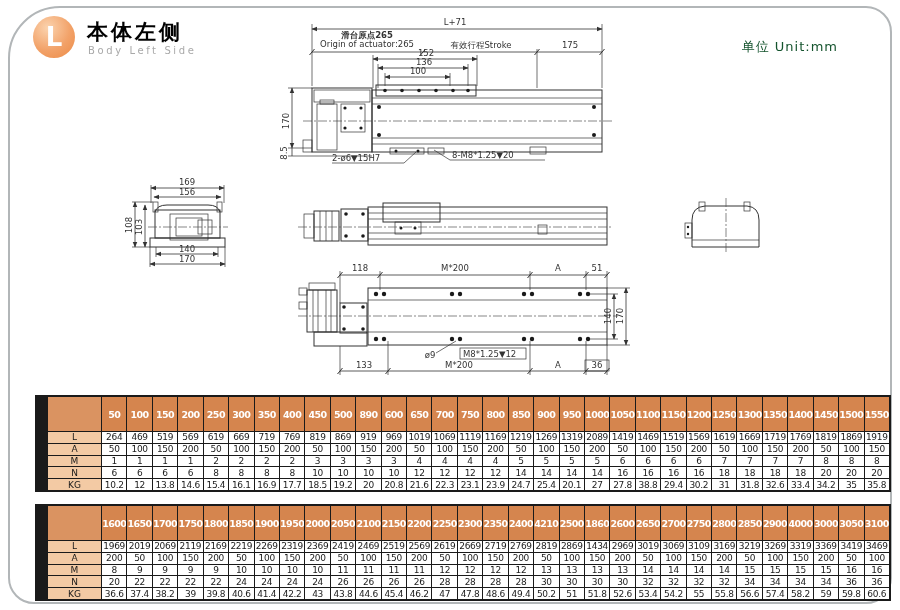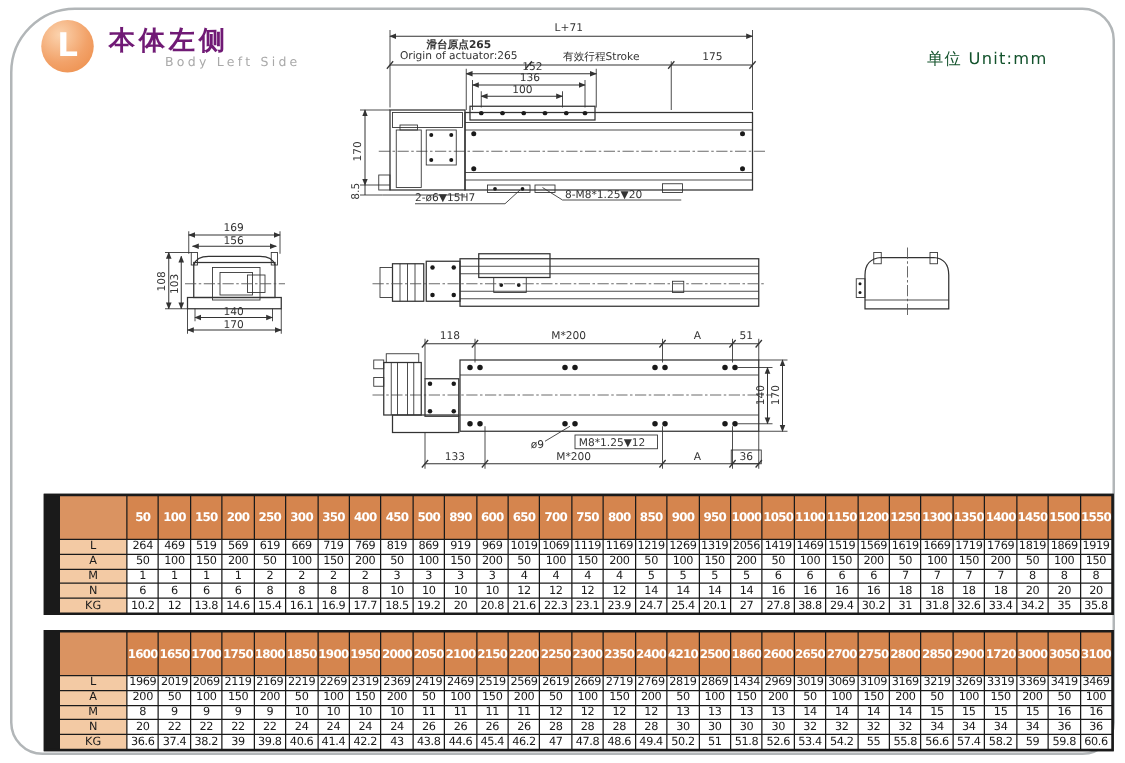--- a/index.html
+++ b/index.html
@@ -2,22 +2,22 @@
 <html><head>
 <meta charset="utf-8">
 <style>
   html,body{margin:0;padding:0;background:#fff;font-family:"DejaVu Sans","Liberation Sans",sans-serif;}
   #stage{position:relative;width:900px;height:610px;background:#fff;overflow:hidden;}
   .frame{position:absolute;left:8px;top:6px;width:880px;height:594px;border:2px solid #b2b6b8;border-radius:52px 26px 26px 26px;}
   
   .logo{position:absolute;left:33px;top:16px;width:42px;height:42px;border-radius:50%;
         background:radial-gradient(circle at 35% 28%,#fbd3ae,#f2a269 55%,#ec8a45 100%);
         display:flex;align-items:center;justify-content:center;color:#fff;font-size:26px;font-weight:bold;}
-  .title{position:absolute;left:87px;top:18px;font-size:21px;font-weight:600;color:#701a75;letter-spacing:3px;}
-  .subtitle{position:absolute;left:88px;top:45px;font-size:10px;color:#a9a9a9;letter-spacing:2.6px;margin-left:44px;}
+  .title{position:absolute;left:87px;top:18px;font-size:21px;font-weight:600;color:#000000;letter-spacing:3px;}
+  .subtitle{position:absolute;left:88px;top:45px;font-size:10px;color:#a9a9a9;letter-spacing:2.6px;}
   .unit{position:absolute;right:62px;top:38px;font-size:13px;color:#14532d;letter-spacing:1px;}
   
   svg{position:absolute;left:0;top:0;}
   svg text{font-family:"DejaVu Sans","Liberation Sans",sans-serif;fill:#333;font-size:8.5px;}
   .ln{stroke:#333;stroke-width:1;fill:none;}
   .thin{stroke:#333;stroke-width:.7;fill:none;}
   .dim{stroke:#333;stroke-width:.8;fill:none;}
   .cl{stroke:#555;stroke-width:.7;fill:none;stroke-dasharray:9 2 2 2;}
   .dot{fill:#1a1a1a;stroke:none;}
   .tick{stroke:#333;stroke-width:1;}
@@ -346,21 +346,21 @@
       <div class="cell val">869</div>
       <div class="cell val">919</div>
       <div class="cell val">969</div>
       <div class="cell val">1019</div>
       <div class="cell val">1069</div>
       <div class="cell val">1119</div>
       <div class="cell val">1169</div>
       <div class="cell val">1219</div>
       <div class="cell val">1269</div>
       <div class="cell val">1319</div>
-      <div class="cell val">2056</div>
+      <div class="cell val">2089</div>
       <div class="cell val">1419</div>
       <div class="cell val">1469</div>
       <div class="cell val">1519</div>
       <div class="cell val">1569</div>
       <div class="cell val">1619</div>
       <div class="cell val">1669</div>
       <div class="cell val">1719</div>
       <div class="cell val">1769</div>
       <div class="cell val">1819</div>
       <div class="cell val">1869</div>
@@ -519,21 +519,21 @@
       <div class="cell head">4210</div>
       <div class="cell head">2500</div>
       <div class="cell head">1860</div>
       <div class="cell head">2600</div>
       <div class="cell head">2650</div>
       <div class="cell head">2700</div>
       <div class="cell head">2750</div>
       <div class="cell head">2800</div>
       <div class="cell head">2850</div>
       <div class="cell head">2900</div>
-      <div class="cell head">1720</div>
+      <div class="cell head">4000</div>
       <div class="cell head">3000</div>
       <div class="cell head">3050</div>
       <div class="cell head">3100</div>
       <div class="cell rowlabel">L</div>
       <div class="cell val">1969</div>
       <div class="cell val">2019</div>
       <div class="cell val">2069</div>
       <div class="cell val">2119</div>
       <div class="cell val">2169</div>
       <div class="cell val">2219</div>

